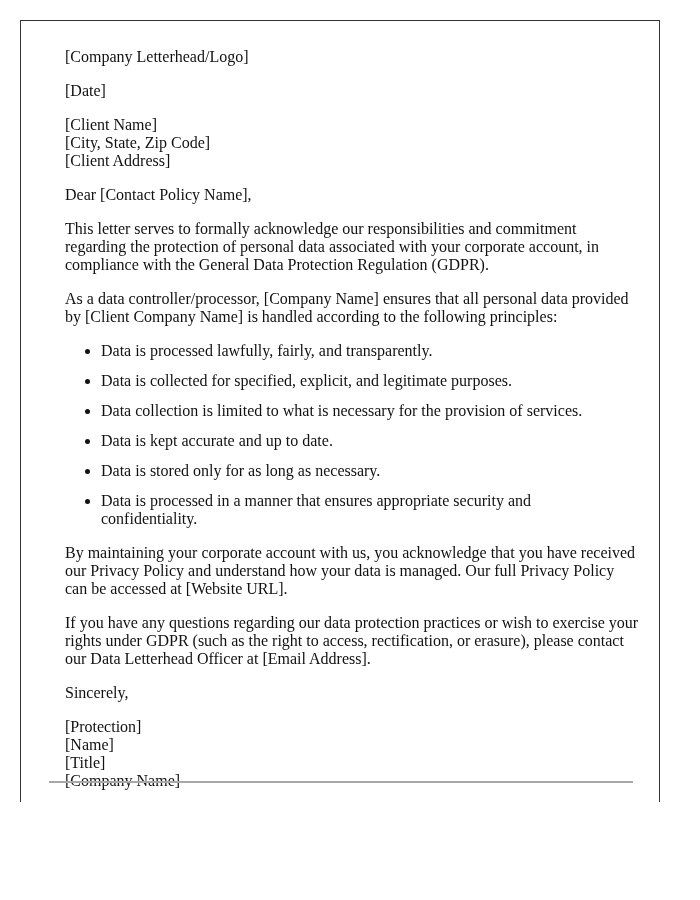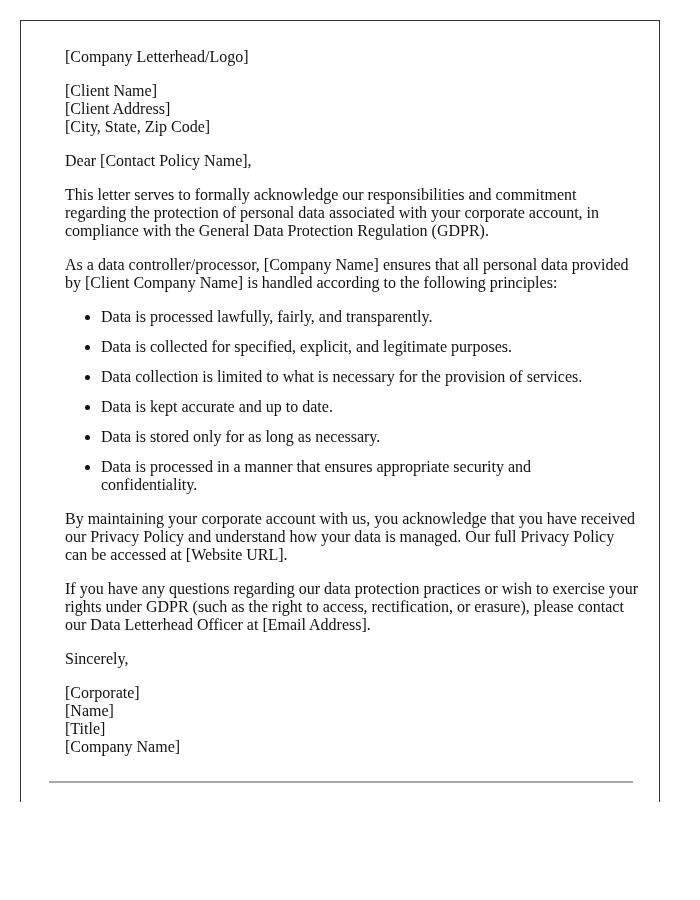--- a/index.html
+++ b/index.html
@@ -64,25 +64,26 @@
     }
   </style>
 </head>
 <body>
 
 <div class="page">
   <div class="content">
 
     <p>[Company Letterhead/Logo]</p>
 
+    <p>[Date]</p>
 
     <p class="block-lines">
       <span>[Client Name]</span>
+      <span>[City, State, Zip Code]</span>
       <span>[Client Address]</span>
-      <span>[City, State, Zip Code]</span>
     </p>
 
 
     <p>Dear [Contact Policy Name],</p>
 
     <p>This letter serves to formally acknowledge our responsibilities and commitment regarding the protection of personal data associated with your corporate account, in compliance with the General Data Protection Regulation (GDPR).</p>
 
     <p>As a data controller/processor, [Company Name] ensures that all personal data provided by [Client Company Name] is handled according to the following principles:</p>
 
     <ul>
@@ -94,21 +95,21 @@
       <li>Data is processed in a manner that ensures appropriate security and confidentiality.</li>
     </ul>
 
     <p>By maintaining your corporate account with us, you acknowledge that you have received our Privacy Policy and understand how your data is managed. Our full Privacy Policy can be accessed at [Website URL].</p>
 
     <p>If you have any questions regarding our data protection practices or wish to exercise your rights under GDPR (such as the right to access, rectification, or erasure), please contact our Data Letterhead Officer at [Email Address].</p>
 
     <p>Sincerely,</p>
 
     <p class="block-lines">
-      <span>[Corporate]</span>
+      <span>[Protection]</span>
       <span>[Name]</span>
       <span>[Title]</span>
       <span>[Company Name]</span>
     </p>
 
   </div>
   <hr class="rule">
 </div>
 
 </body></html>

